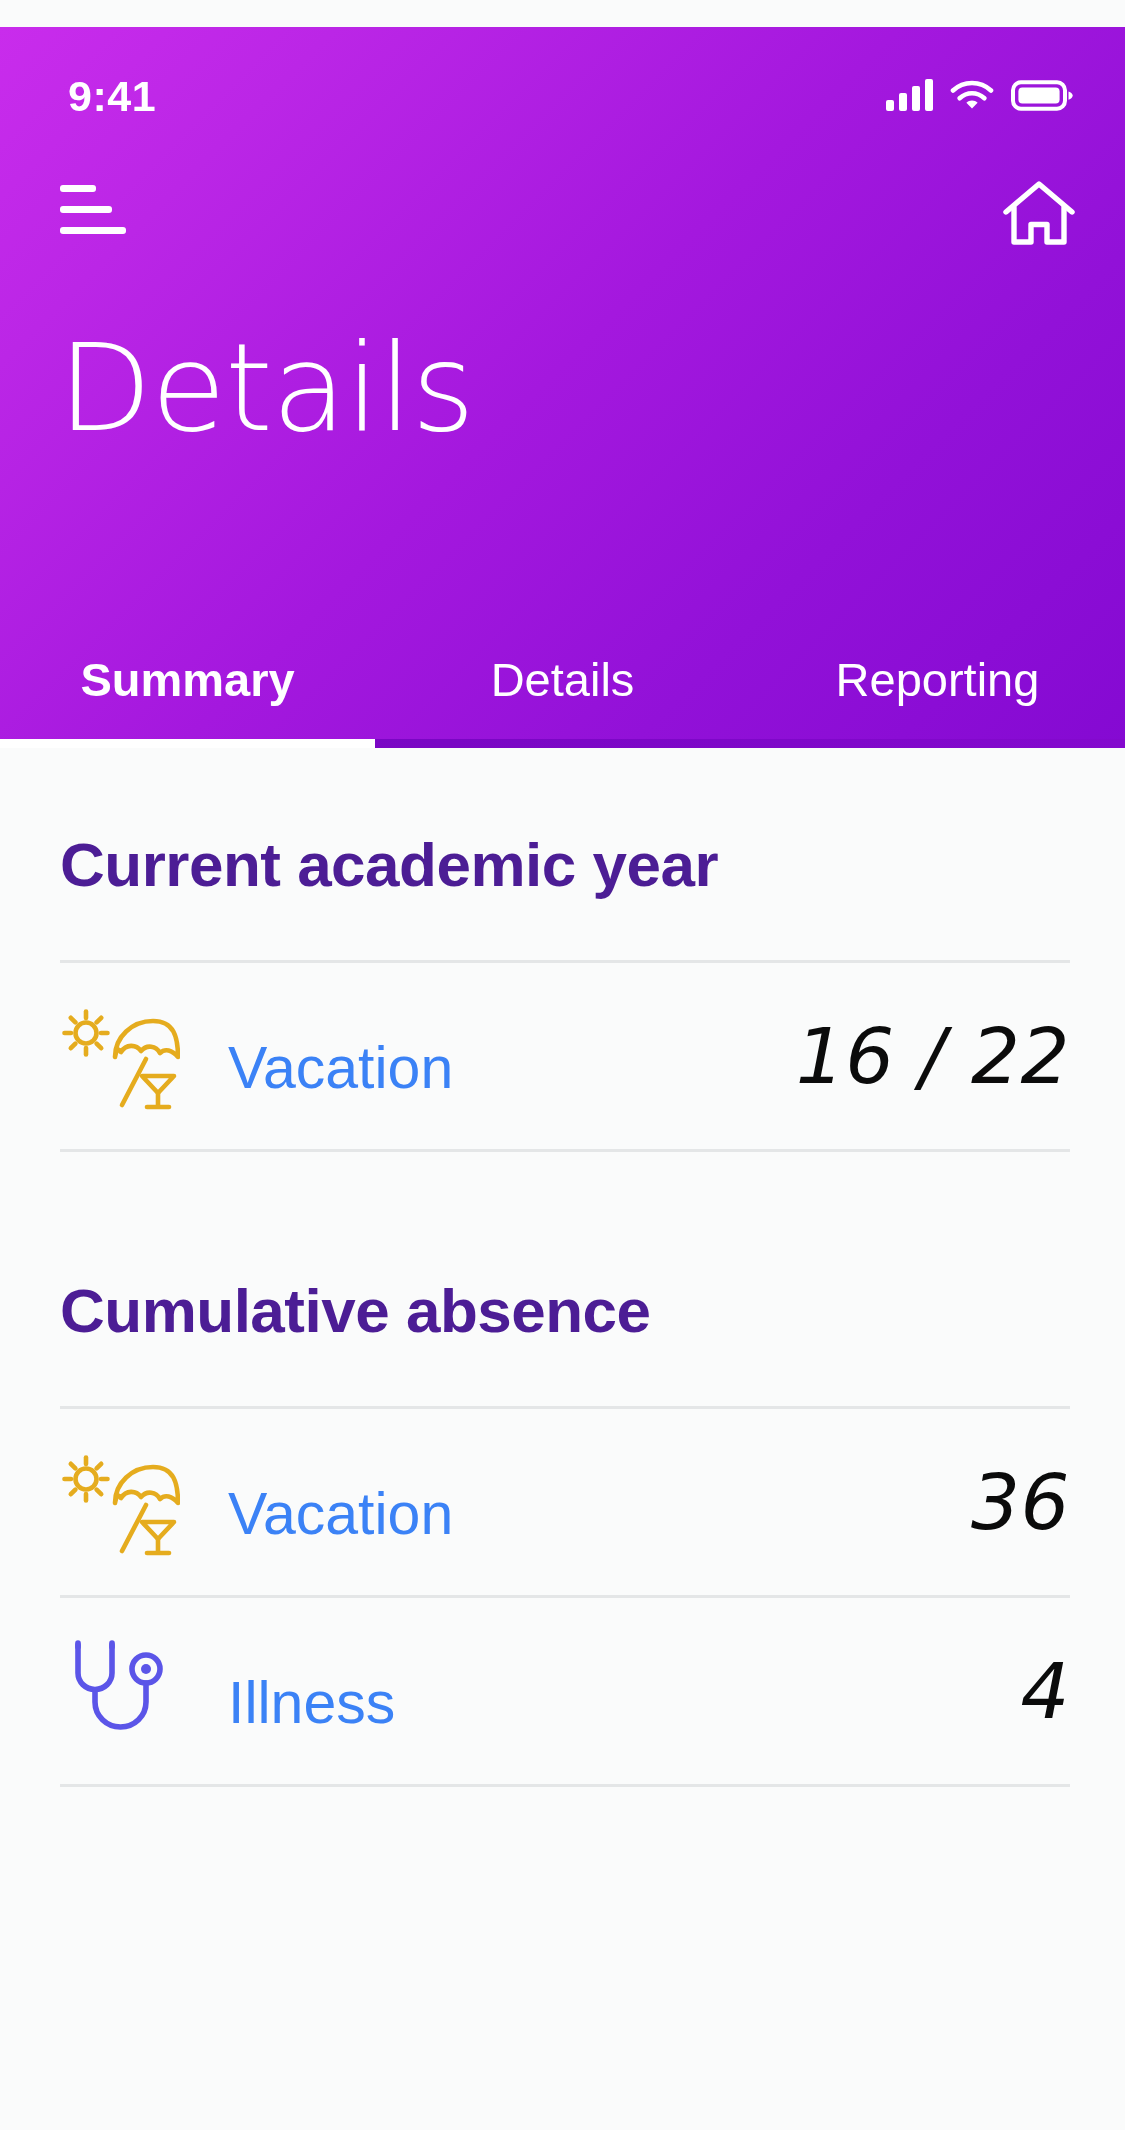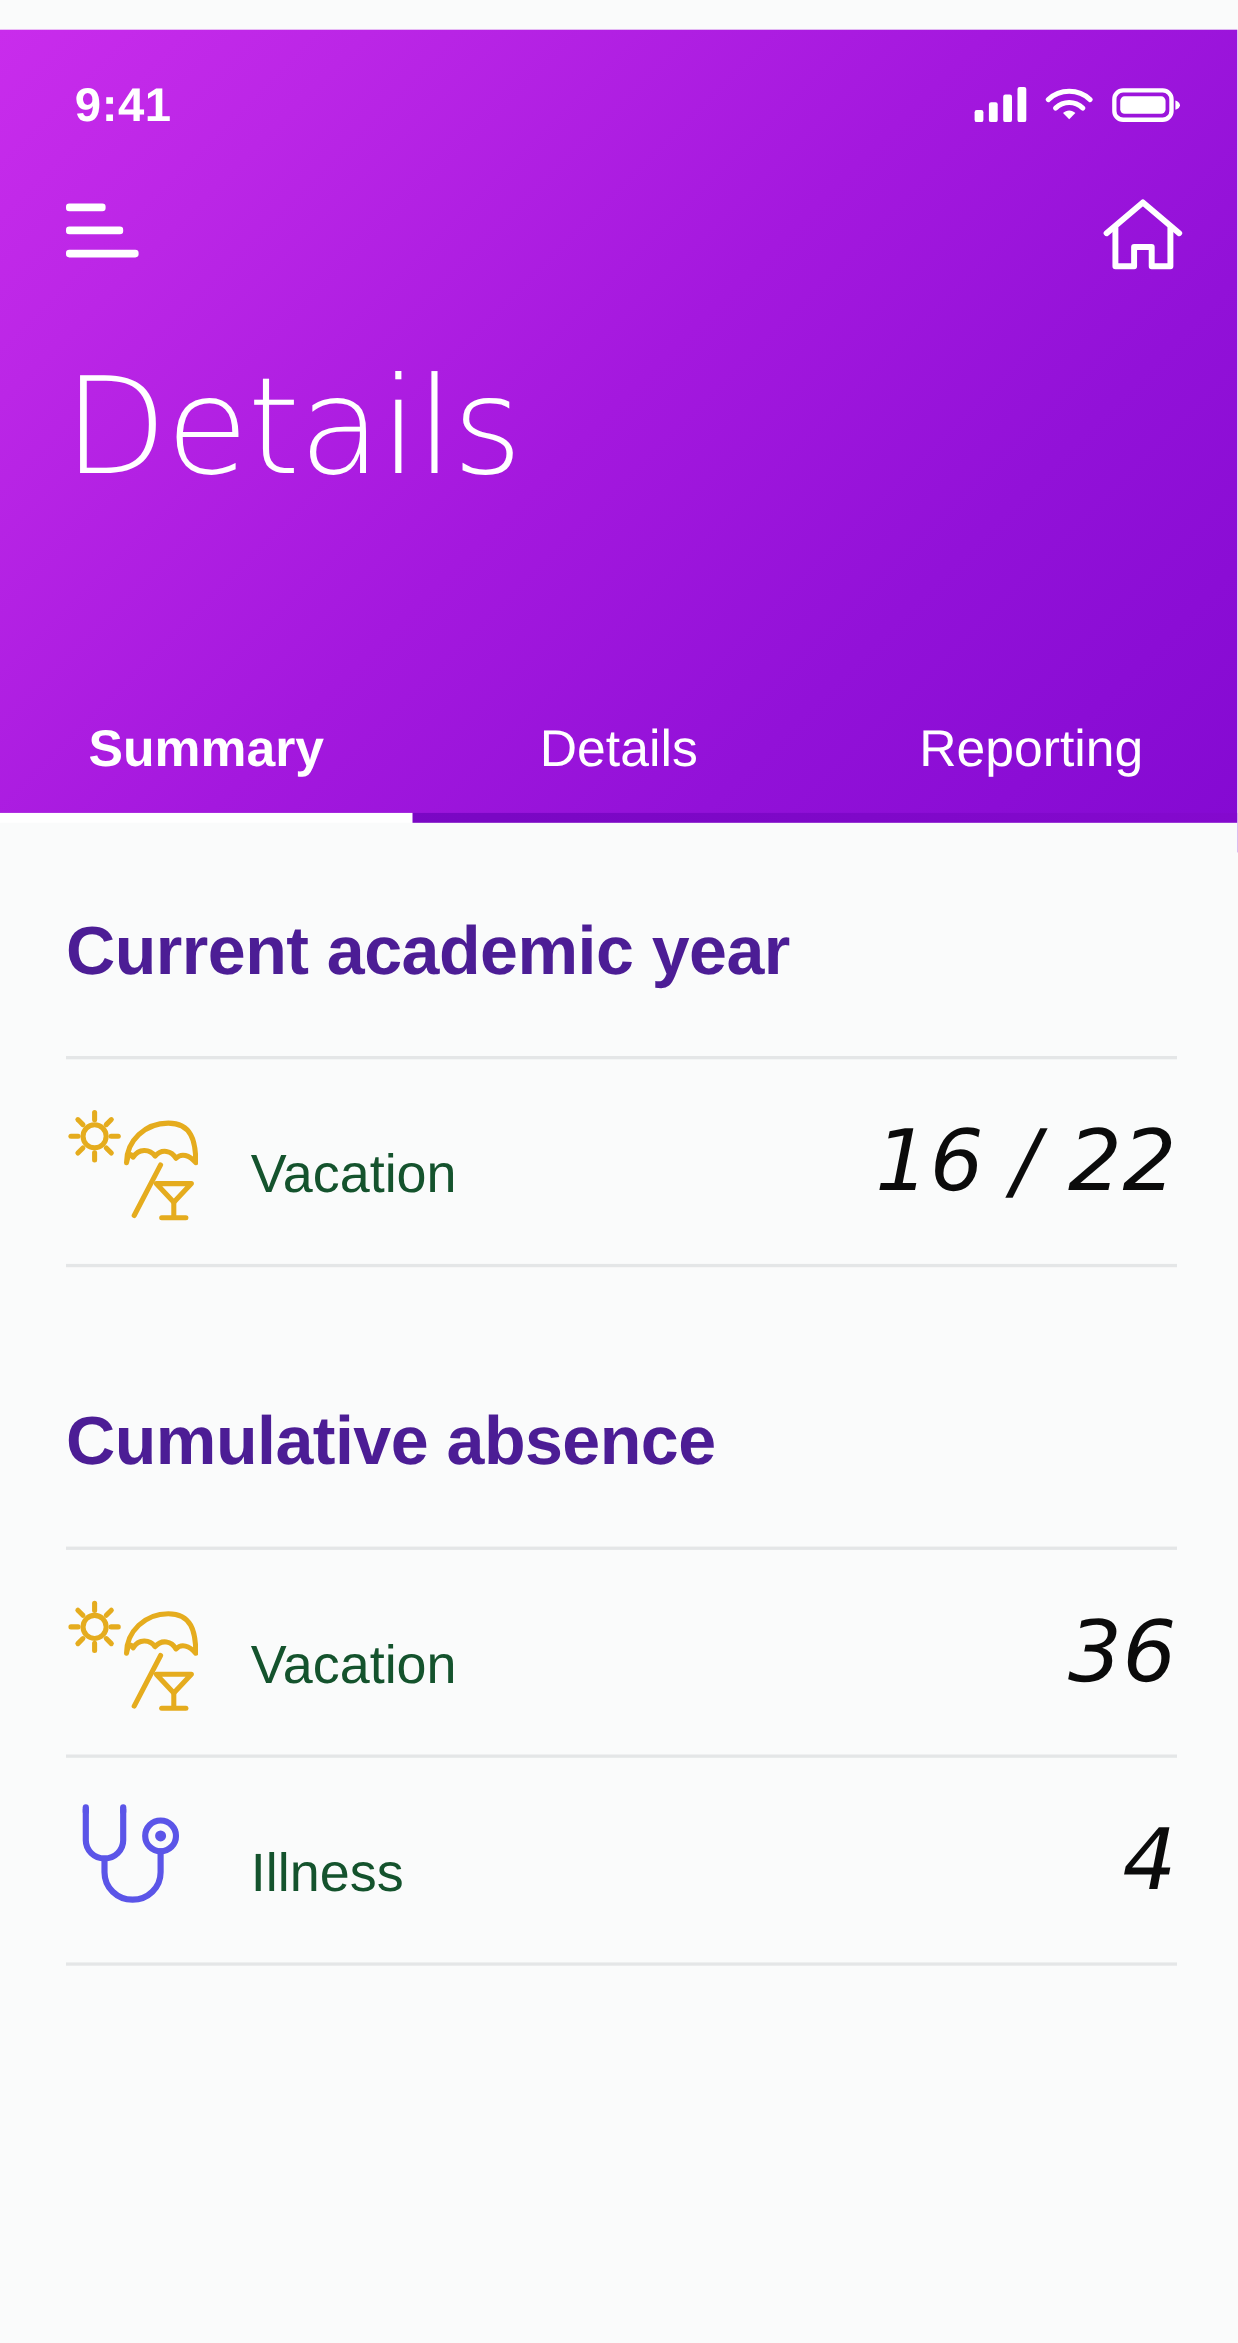--- a/index.html
+++ b/index.html
@@ -198,22 +198,22 @@
   .row-icon {
     width: 130px;
     flex: 0 0 130px;
     display: flex;
     align-items: center;
     justify-content: flex-start;
   }
   .row-icon svg { display: block; }
   .row-label {
     flex: 1 1 auto;
-    font-size: 49px;
-    color: #14532d;
+    font-size: 59px;
+    color: #3b82f6;
     font-weight: 400;
     padding-left: 38px;
     line-height: 1;
     margin-top: 24px;
   }
   .row-value {
     flex: 0 0 auto;
     font-size: 77px;
     font-weight: 300;
     color: #0B0B0B;

